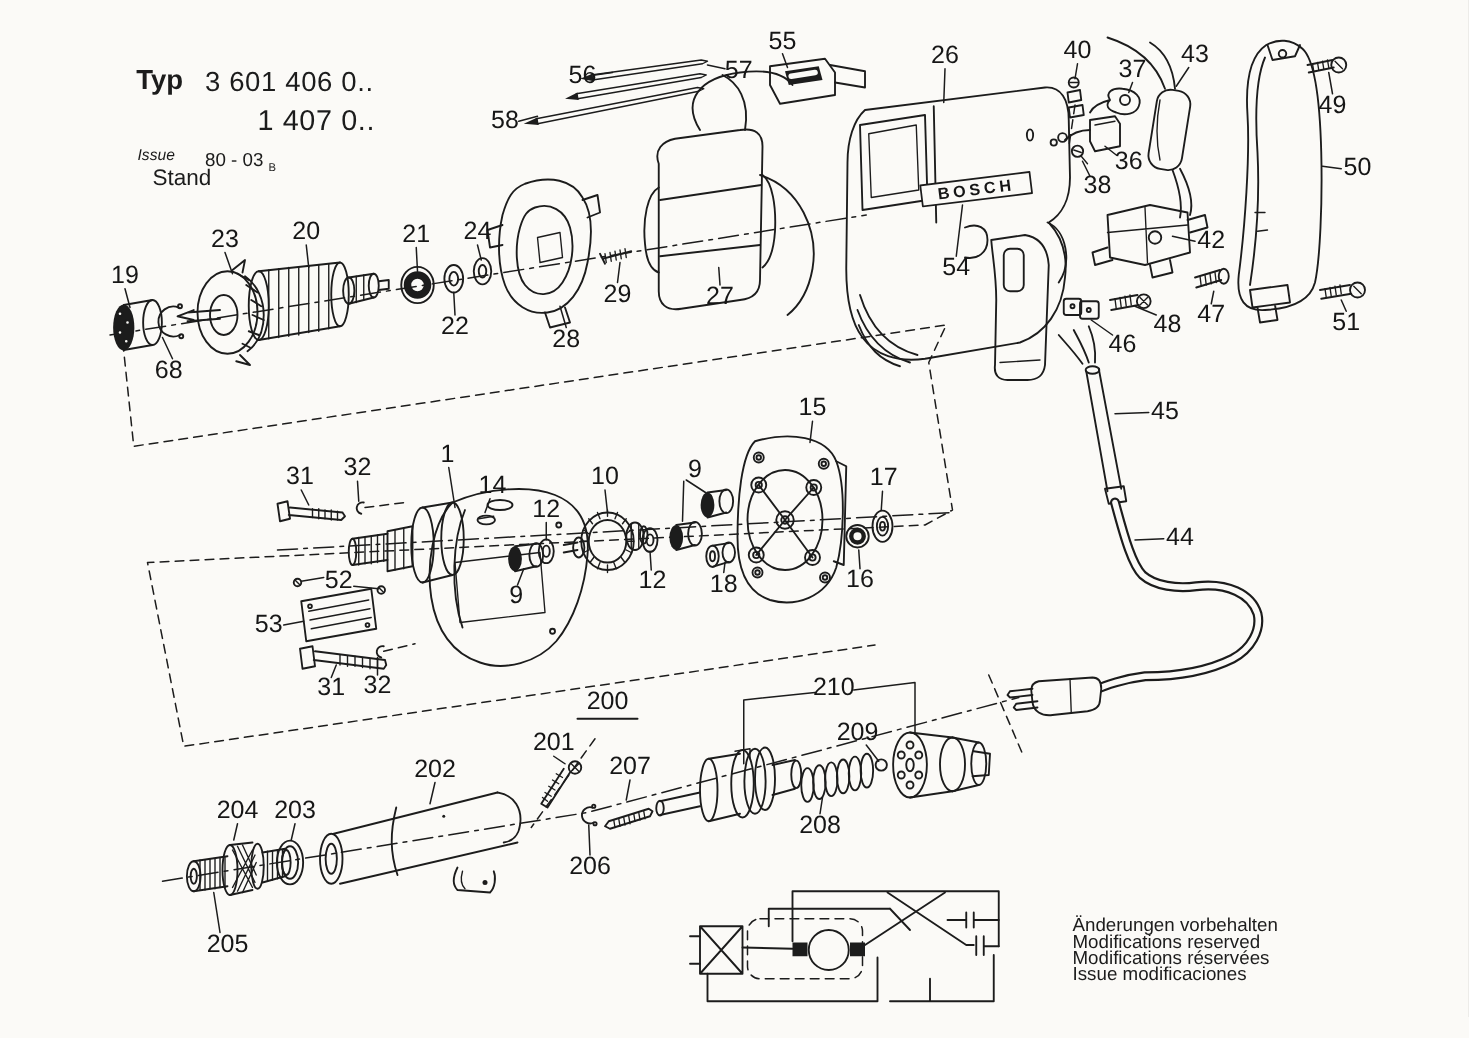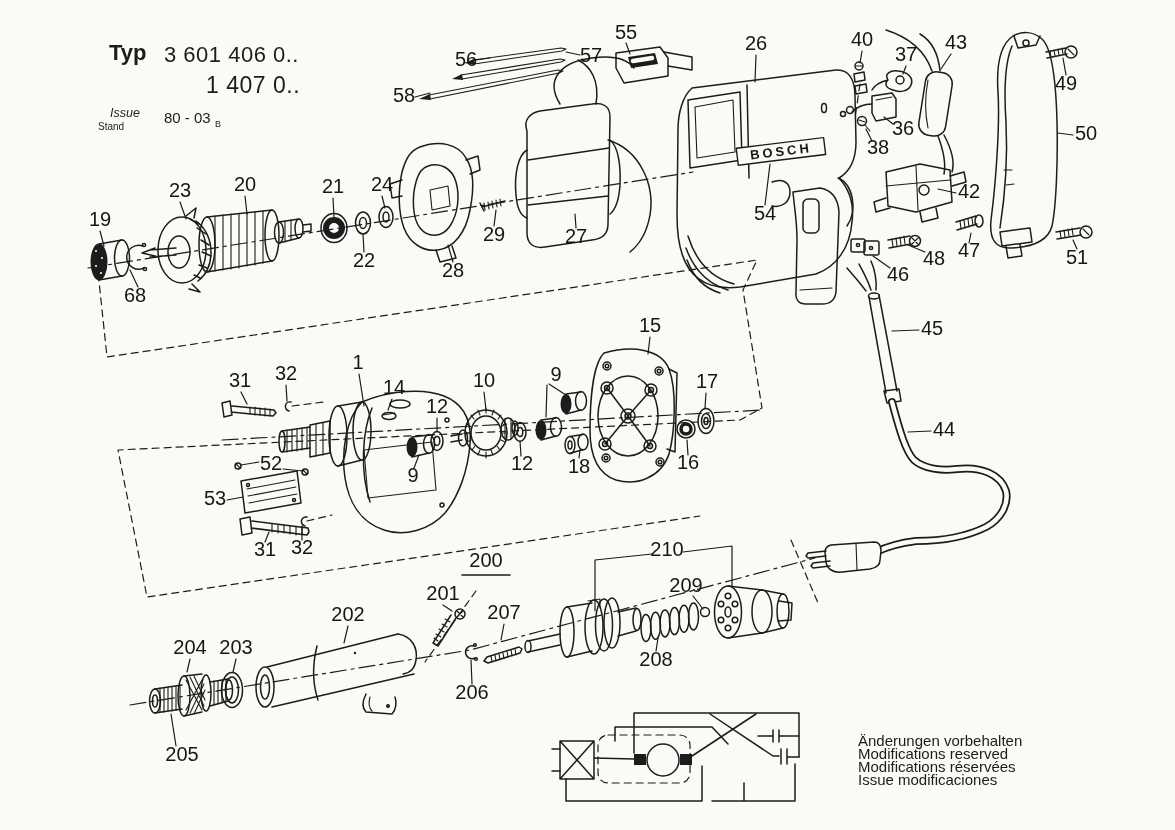--- a/index.html
+++ b/index.html
@@ -12,27 +12,27 @@
   svg .wf{fill:#fbfaf7;}
   svg .thin{stroke-width:1.1;}
   svg .dash{stroke-dasharray:7 5;stroke-width:1.2;}
   svg .dashdot{stroke-dasharray:16 5 3 5;stroke-width:1.2;}
   svg .ldr{stroke-width:1.2;}
   svg .cableout{stroke-width:8;}
   svg .cablein{stroke:#fbfaf7;stroke-width:4.5;}
   svg text{stroke:none;fill:#161616;}
   svg .plbl{font-family:"Liberation Sans",sans-serif;font-size:20px;text-anchor:middle;dominant-baseline:middle;}
   svg .brandtxt{font-family:"Liberation Sans",sans-serif;font-size:13px;font-weight:bold;letter-spacing:3px;text-anchor:middle;}
-  .hdr{position:absolute;}
+  .hdr{position:absolute;margin-top:11px;}
   .typ-label{left:109px;top:40px;font-size:22px;font-weight:bold;}
   .model1{left:164px;top:42px;font-size:22px;letter-spacing:.5px;}
   .model2{left:206px;top:72px;font-size:23px;letter-spacing:.5px;}
   .model1 b,.model2 b{font-weight:normal;}
   .iss1{left:110px;top:106px;font-size:12.5px;font-style:italic;}
-  .iss2{left:98px;top:121px;font-size:10px;}
+  .iss2{left:122px;top:121px;font-size:18px;}
   .issval{left:164px;top:109px;font-size:15px;}
   .issval sub{font-size:9px;}
   .footer-notice{position:absolute;left:858px;top:734px;font-size:15px;line-height:13px;}
   .footer-co{position:absolute;left:858px;top:753px;font-size:12.6px;line-height:13.4px;}
 </style>
 </head>
 <body>
 
 <div class="sheet">
 

